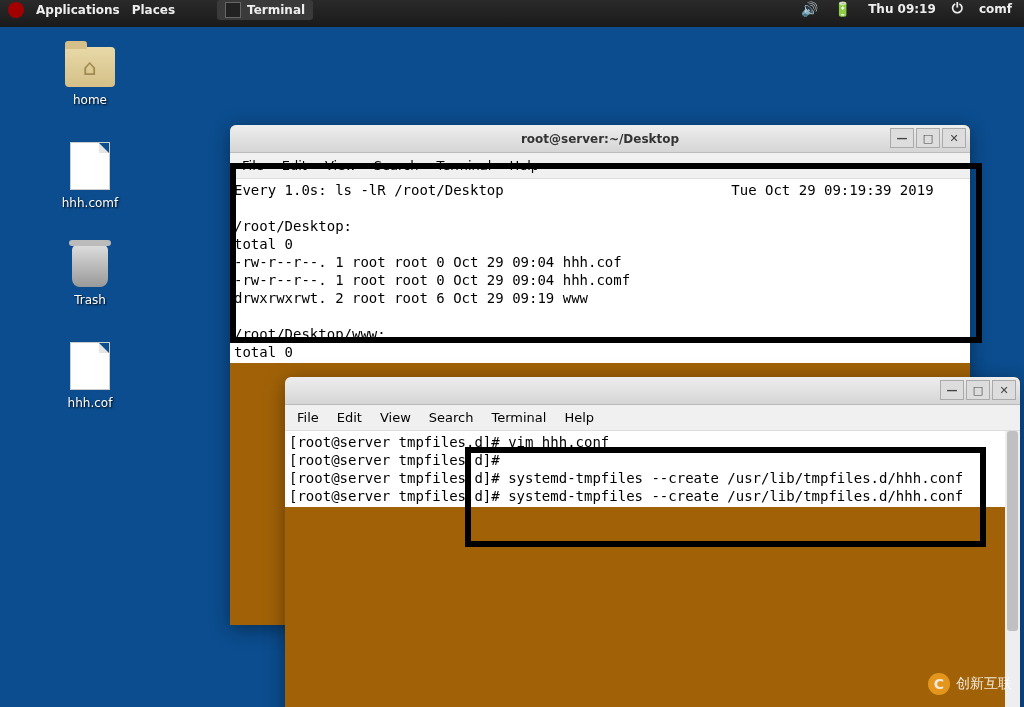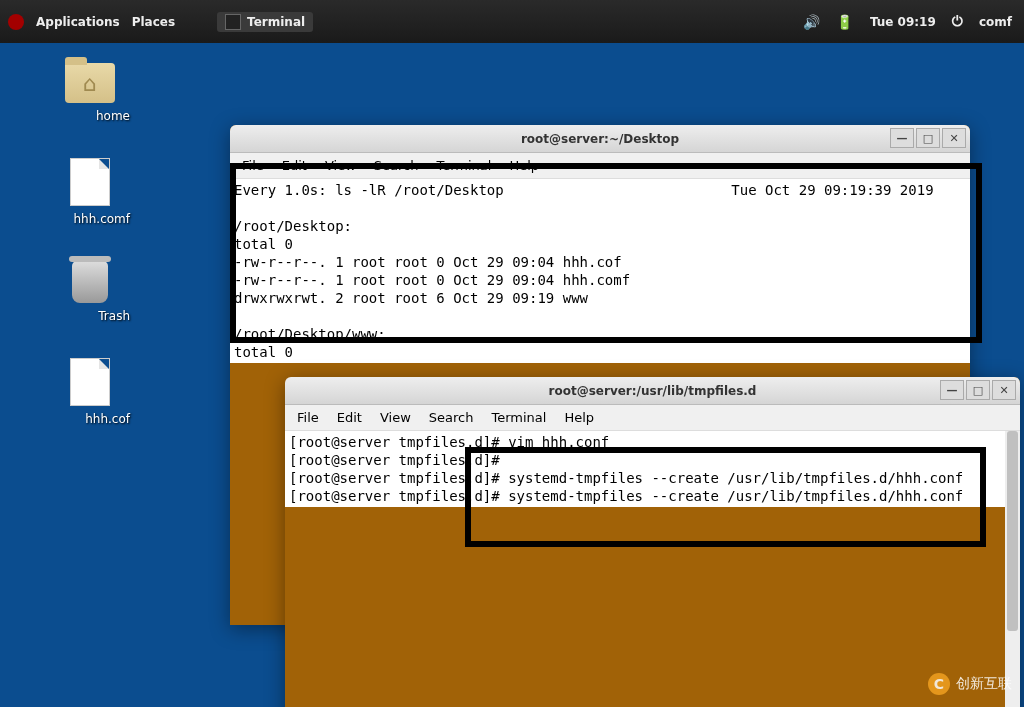--- a/index.html
+++ b/index.html
@@ -5,25 +5,25 @@
 * { margin: 0; padding: 0; box-sizing: border-box; }
 body {
   width: 1024px;
   height: 707px;
   background: #0b4d8f;
   font-family: "DejaVu Sans", "Liberation Sans", sans-serif;
   overflow: hidden;
   position: relative;
 }
 .topbar {
-  height: 43px;
+  height: 27px;
   background: linear-gradient(#2a2a2a, #1a1a1a);
   color: #eee;
   display: flex;
-  align-items: center;
+  align-items: flex-start;
   font-size: 12px;
   font-weight: bold;
   position: relative;
   z-index: 100;
 }
 .topbar .left { display: flex; align-items: center; gap: 12px; padding-left: 8px; }
 .topbar .fedora-icon {
   width: 16px; height: 16px; background: #a30000; border-radius: 50%;
   display: inline-block;
 }
@@ -40,23 +40,23 @@
 }
 .topbar .right {
   margin-left: auto; display: flex; align-items: center; gap: 16px;
   padding-right: 12px;
 }
 .topbar .sysicon { font-size: 14px; cursor: pointer; }
 
 .desktop { position: absolute; top: 27px; left: 0; right: 0; bottom: 0; }
 
 .desktop-icons {
-  position: absolute; top: 36px; left: 50px;
+  position: absolute; top: 20px; left: 50px;
   display: flex; flex-direction: column; gap: 35px;
-  text-align: right;
+  text-align: center;
 }
 .di { width: 80px; cursor: pointer; }
 .di .glyph { width: 50px; height: 40px; margin: 0 auto 6px; }
 .folder-glyph {
   background: linear-gradient(#e8d9a8, #d4c088);
   border-radius: 2px 4px 4px 4px;
   position: relative;
 }
 .folder-glyph::before {
   content: "";
@@ -173,21 +173,21 @@
     <span class="item">Applications</span>
     <span class="item">Places</span>
     <div class="taskbar-item">
       <span class="term-icon"></span>
       <span>Terminal</span>
     </div>
   </div>
   <div class="right">
     <span class="sysicon">🔊</span>
     <span class="sysicon">🔋</span>
-    <span>Tue 09:19</span>
+    <span>Thu 09:19</span>
     <span class="sysicon">⏻</span>
     <span>comf</span>
   </div>
 </div>
 
 <div class="desktop">
 
   <div class="desktop-icons">
     <div class="di">
       <div class="glyph folder-glyph home-glyph"></div>
@@ -231,21 +231,20 @@
 -rw-r--r--. 1 root root 0 Oct 29 09:04 hhh.cof
 -rw-r--r--. 1 root root 0 Oct 29 09:04 hhh.comf
 drwxrwxrwt. 2 root root 6 Oct 29 09:19 www
 
 /root/Desktop/www:
 total 0</div>
   </div>
 
   <div class="window" id="win2">
     <div class="titlebar">
-      <span>root@server:/usr/lib/tmpfiles.d</span>
       <div class="win-btns">
         <div class="win-btn">—</div>
         <div class="win-btn">□</div>
         <div class="win-btn">✕</div>
       </div>
     </div>
     <div class="menubar">
       <span class="m">File</span>
       <span class="m">Edit</span>
       <span class="m">View</span>

